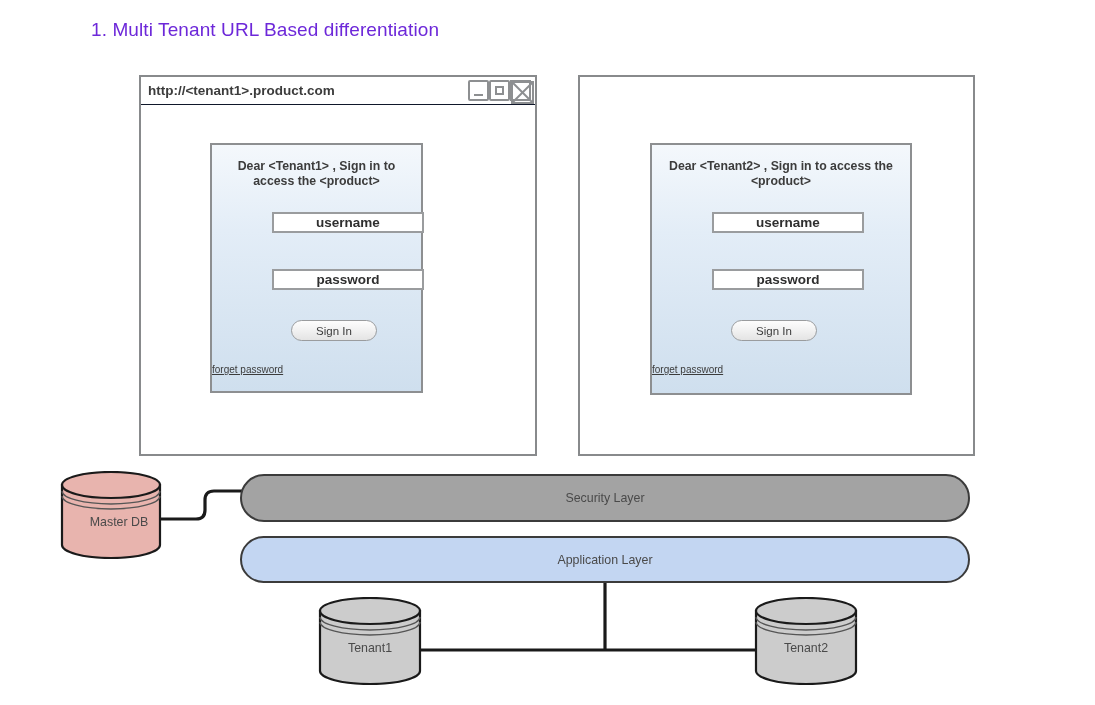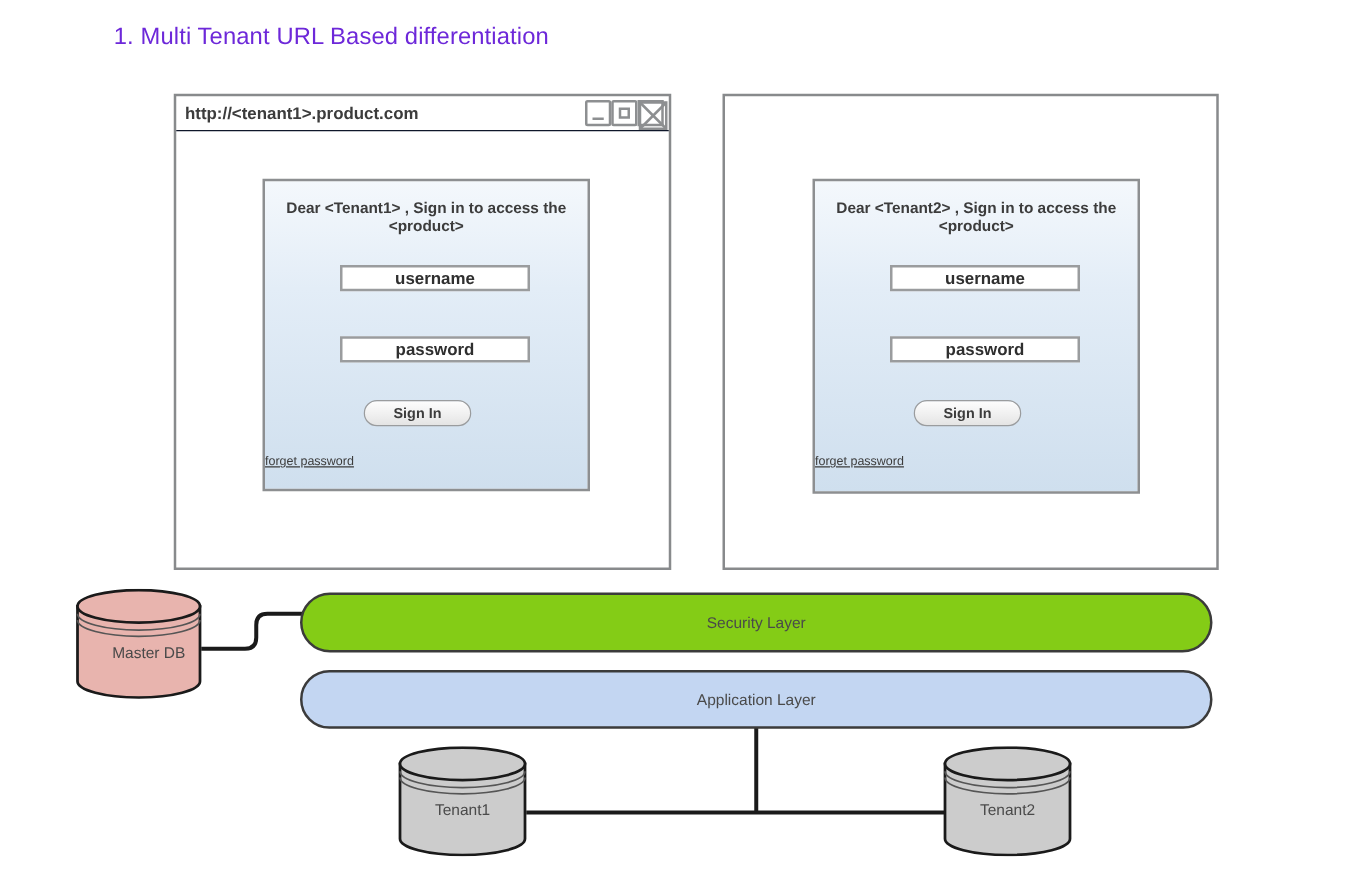--- a/index.html
+++ b/index.html
@@ -136,21 +136,21 @@
     position: absolute;
     height: 21px;
     border: 1px solid #9a9c9e;
     box-sizing: border-box;
     border-radius: 11px;
     background: linear-gradient(to bottom, #fdfdfd 0%, #f0f0f0 55%, #e4e4e4 100%);
     display: flex;
     align-items: center;
     justify-content: center;
     font-size: 11.5px;
-    font-weight: bold;
+    font-weight: normal;
     color: #3c3c3c;
   }
   .forget-link {
     position: absolute;
     text-align: left;
     font-size: 10px;
     font-weight: normal;
     color: #3c3c3c;
     text-decoration: underline;
     white-space: nowrap;
@@ -162,21 +162,21 @@
     border: 2px solid #3b3b3b;
     box-sizing: border-box;
     display: flex;
     align-items: center;
     justify-content: center;
     font-size: 12.4px;
     color: #4a4a4a;
   }
   .layer-security {
     border-radius: 26px;
-    background: #84cc16;
+    background: #a3a3a3;
     text-align: center;
   }
   .layer-application {
     border-radius: 26px;
     background: #c3d6f2;
   }
 
   
   .cylinder {
     position: absolute;
@@ -222,21 +222,21 @@
         <div class="win-btn close">
           <svg width="25" height="25" viewBox="0 0 25 25">
             <rect x="2" y="2" width="21" height="21" fill="none" stroke="#8d8f91" stroke-width="2"></rect>
             <line x1="2" y1="2" x2="23" y2="23" stroke="#8d8f91" stroke-width="2"></line>
             <line x1="23" y1="2" x2="2" y2="23" stroke="#8d8f91" stroke-width="2"></line>
           </svg>
         </div>
       </div>
     </div>
 
-    <div class="login-panel" style="left:69px; top:66px; width:262px; height:250px;">
+    <div class="login-panel" style="left:69px; top:66px; width:213px; height:250px;">
       <div class="login-greeting">Dear &lt;Tenant1&gt; , Sign in to access the &lt;product&gt;</div>
       <div class="login-field" style="left:60px; top:67px; width:152px;">username</div>
       <div class="login-field" style="left:60px; top:124px; width:152px;">password</div>
       <div class="signin-btn" style="left:79px; top:175px; width:86px;">Sign In</div>
       <div class="forget-link" style="left:0px; right:0px; top:219px;">forget password</div>
     </div>
   </div>
 
   <div class="browser" style="left:578px; top:75px; width:397px; height:381px;">
 

